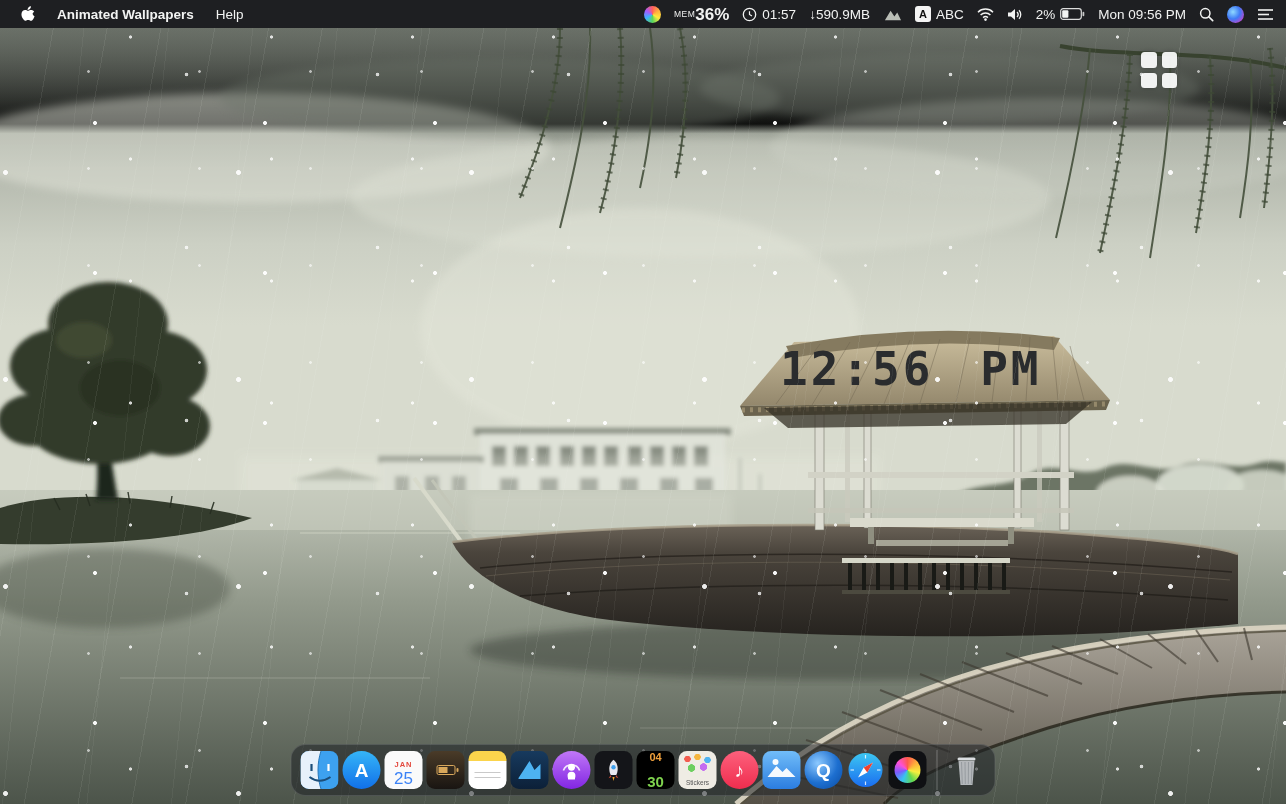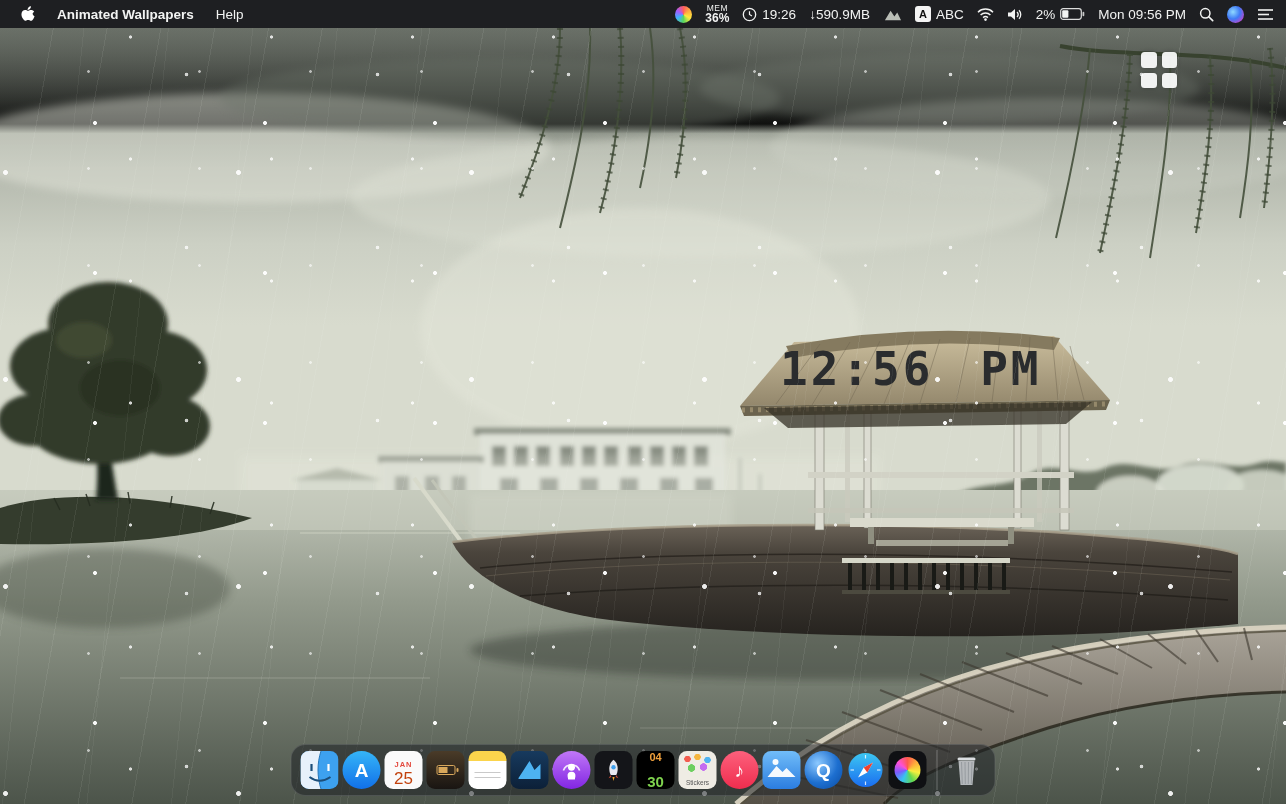--- a/index.html
+++ b/index.html
@@ -11,23 +11,23 @@
     position:absolute; top:0; left:0; width:1286px; height:28px; z-index:30;
     background:rgba(27,28,31,0.97); color:#f2f3f2;
     display:flex; align-items:center; justify-content:space-between;
     font-size:13.5px;
     padding-left:6px;
   }
   .mb-left{ display:flex; align-items:center; gap:22px; padding-left:14px; }
   .mb-right{ display:flex; align-items:center; gap:13px; padding-right:12px; }
   .mb-item{ display:inline-flex; align-items:center; gap:5px; white-space:nowrap; cursor:default; }
   .app-name{ font-weight:bold; }
-  .mem{ flex-direction:column; gap:0; line-height:1; align-items:center; }
+  .mem{ flex-direction:row; gap:0; line-height:1; align-items:center; }
   .mem-l{ font-size:8.5px; letter-spacing:.5px; }
-  .mem-v{ font-size:12px; font-weight:bold; }
+  .mem-v{ font-size:17px; font-weight:bold; }
   .a-box{ width:16px; height:16px; background:#f4f4f4; color:#111; border-radius:3px;
           font-size:11px; font-weight:bold; display:flex; align-items:center; justify-content:center; }
   .gem{ width:17px; height:17px; border-radius:50%;
         background:conic-gradient(#ff5f5f,#ffb13d,#ffe93d,#59d65c,#3db0ff,#a45bff,#ff5f5f); }
   .siri{ width:17px; height:17px; border-radius:50%;
          background:radial-gradient(circle at 35% 35%, #8fd9ff, #3f7bf5 45%, #b44bd2 78%, #e44f9c); }
   .mb-item svg{ display:block; }
 
   
   .desktop{ position:absolute; top:28px; left:0; width:1286px; height:776px; z-index:1; }
@@ -75,21 +75,21 @@
   .dock-icon{ width:38px; height:38px; border-radius:8.5px; position:relative;
               overflow:hidden; flex:none; display:flex; align-items:center;
               justify-content:center; cursor:pointer; }
   .dock-sep{ width:1px; height:40px; background:rgba(255,255,255,0.28); margin:0 6px; }
 
   .di-finder{ background:transparent; overflow:visible; }
   .di-appstore{ background:linear-gradient(180deg,#35b5f8,#1170e8); border-radius:50%; }
   .g-white{ color:#fff; font-weight:bold; font-size:19px; line-height:1; }
   .di-calendar{ background:#fafafa; flex-direction:column; justify-content:flex-end; }
   .cal-month{ color:#e3483d; font-size:7.5px; font-weight:bold; letter-spacing:1px; margin-top:5px; }
-  .cal-day{ color:#c2410c; font-size:17px; line-height:1.15; font-weight:300; }
+  .cal-day{ color:#3b82f6; font-size:17px; line-height:1.15; font-weight:300; }
   .di-batteryapp{ background:linear-gradient(180deg,#4a3b28,#191512); }
   .batt-shape{ width:19px; height:10px; border:1.5px solid #d9a85c; border-radius:2px; position:relative; }
   .batt-shape::before{ content:""; position:absolute; left:1px; top:1px; bottom:1px; width:55%; background:#d9a85c; }
   .batt-shape::after{ content:""; position:absolute; right:-4.5px; top:1.5px; width:2.5px; height:4px; background:#d9a85c; border-radius:1px; }
   .di-notes{ background:linear-gradient(180deg,#fbd44c 0 10px,#ffffff 10px); }
   .di-notes::after{ content:""; position:absolute; left:6px; right:6px; top:17px; height:14px;
       background:repeating-linear-gradient(rgba(0,0,0,0) 0 4px, #c9c9c9 4px 5px); }
   .di-navy{ background:linear-gradient(180deg,#173a5e,#0c2038); }
   .di-podcasts{ background:linear-gradient(180deg,#c077f7,#8226e3); border-radius:50%; }
   .di-rocket{ background:#141519; }
@@ -132,21 +132,21 @@
       </span>
     <span class="mb-item mem">
       <span class="mem-l">MEM</span>
       <span class="mem-v">36%</span>
     </span>
     <span class="mb-item">
       <svg width="15" height="15" viewBox="0 0 16 16">
         <circle cx="8" cy="8" r="6.6" fill="none" stroke="#f2f3f2" stroke-width="1.4"></circle>
         <path d="M8 4.5 V8 L10.6 9.6" fill="none" stroke="#f2f3f2" stroke-width="1.3"></path>
       </svg>
-      <span>19:26</span>
+      <span>01:57</span>
     </span>
     <span class="mb-item">
       <span>↓590.9MB</span>
     </span>
     <span class="mb-item">
       <svg width="19" height="15" viewBox="0 0 20 14">
         <path d="M2 13 L8 3 L12 9 L15 5 L19 13 Z" fill="#b9bdb6"></path>
       </svg>
     </span>
     <span class="mb-item">

